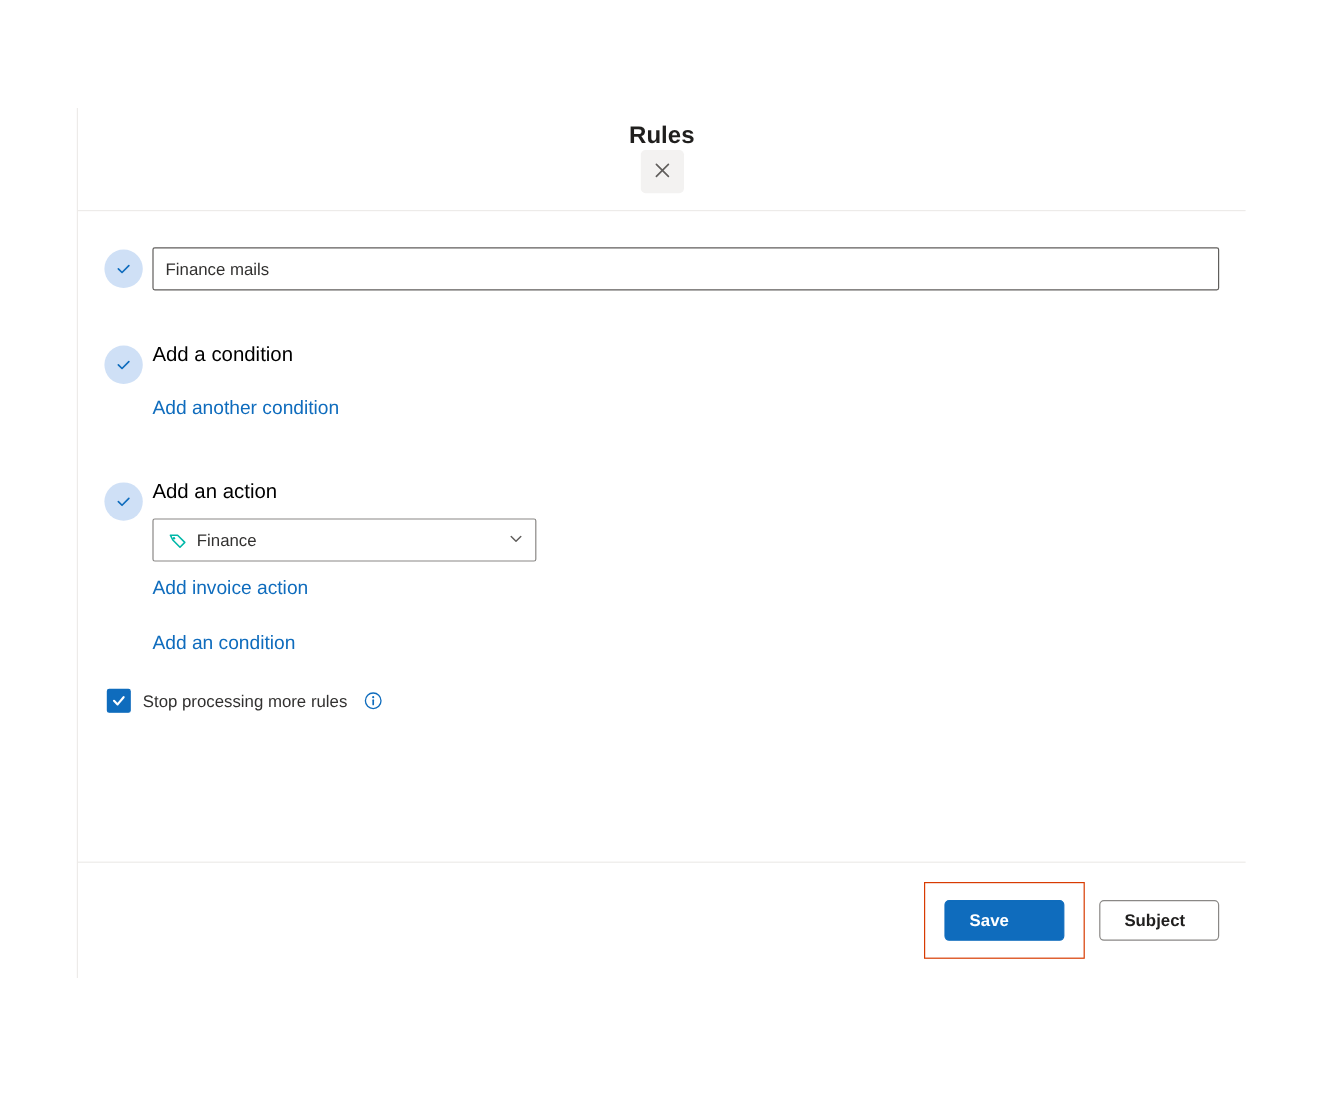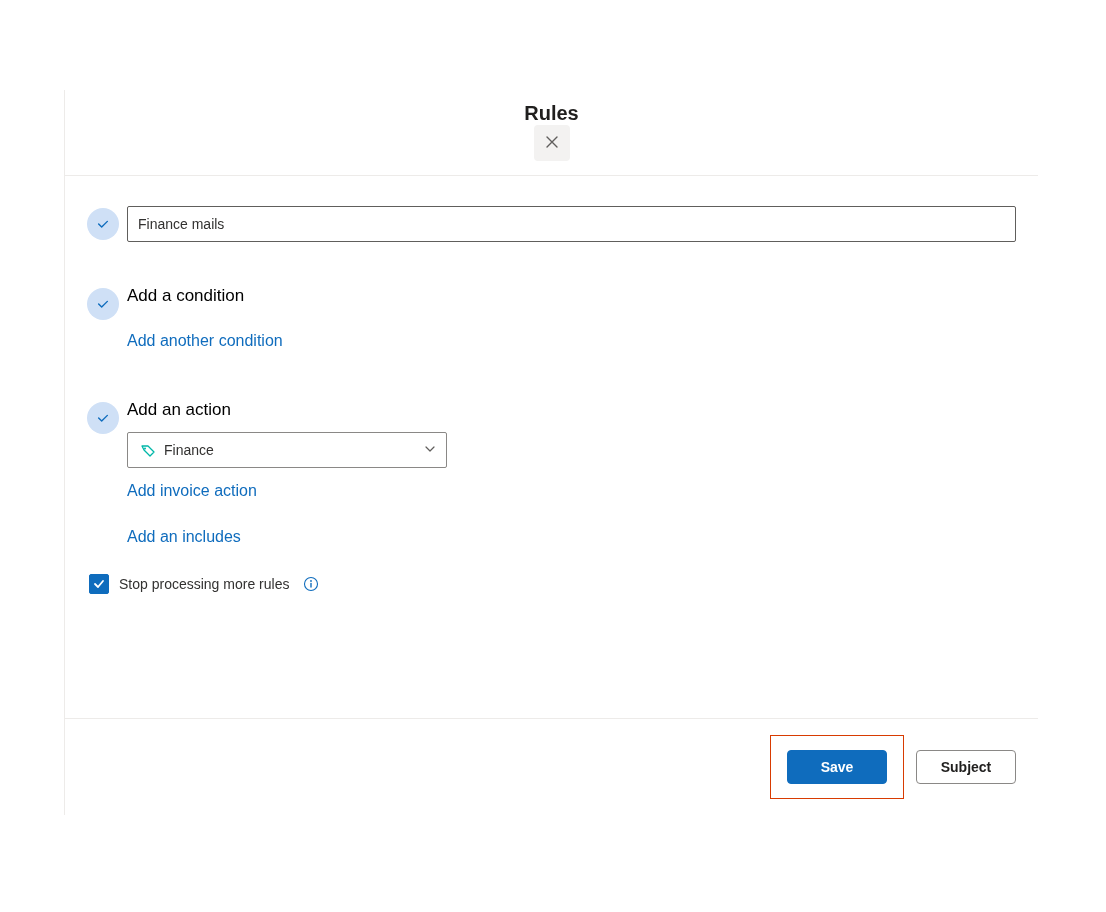--- a/index.html
+++ b/index.html
@@ -159,21 +159,21 @@
   }
   .btn {
     height: 34px;
     min-width: 100px;
     border-radius: 4px;
     border: 1px solid #8a8886;
     background: #fff;
     color: #201f1e;
     font-size: 14px;
     font-weight: 600;
-    display: inline-flex; align-items:center; justify-content:center;
+    display: inline-flex; align-items:center; 
     cursor: pointer;
     padding: 0 20px;
   }
   .btn.primary {
     background: #0f6cbd;
     border-color: #0f6cbd;
     color: #fff;
   }
 </style>
 </head>
@@ -236,21 +236,21 @@
             <span>Finance</span>
             <span class="chevron">
               <svg viewBox="0 0 12 12">
                   <path d="M2 4 L6 8 L10 4" stroke="#605e5c" stroke-width="1.2" fill="none" stroke-linecap="round" stroke-linejoin="round"></path>
                 </svg>
             </span>
           </div>
         </div>
         <span class="link">Add invoice action</span>
         <br>
-        <span class="link" style="margin-top:28px;">Add an includes</span>
+        <span class="link" style="margin-top:28px;">Add an condition</span>
       </div>
     </div>
 
     <div class="options">
       <div class="checkbox-row">
         <div class="cb checked">
           <svg width="14" height="14" viewBox="0 0 14 14">
               <path d="M3 7 L6 10 L11 4" stroke="#fff" stroke-width="1.8" fill="none" stroke-linecap="round" stroke-linejoin="round"></path>
             </svg>
         </div>

